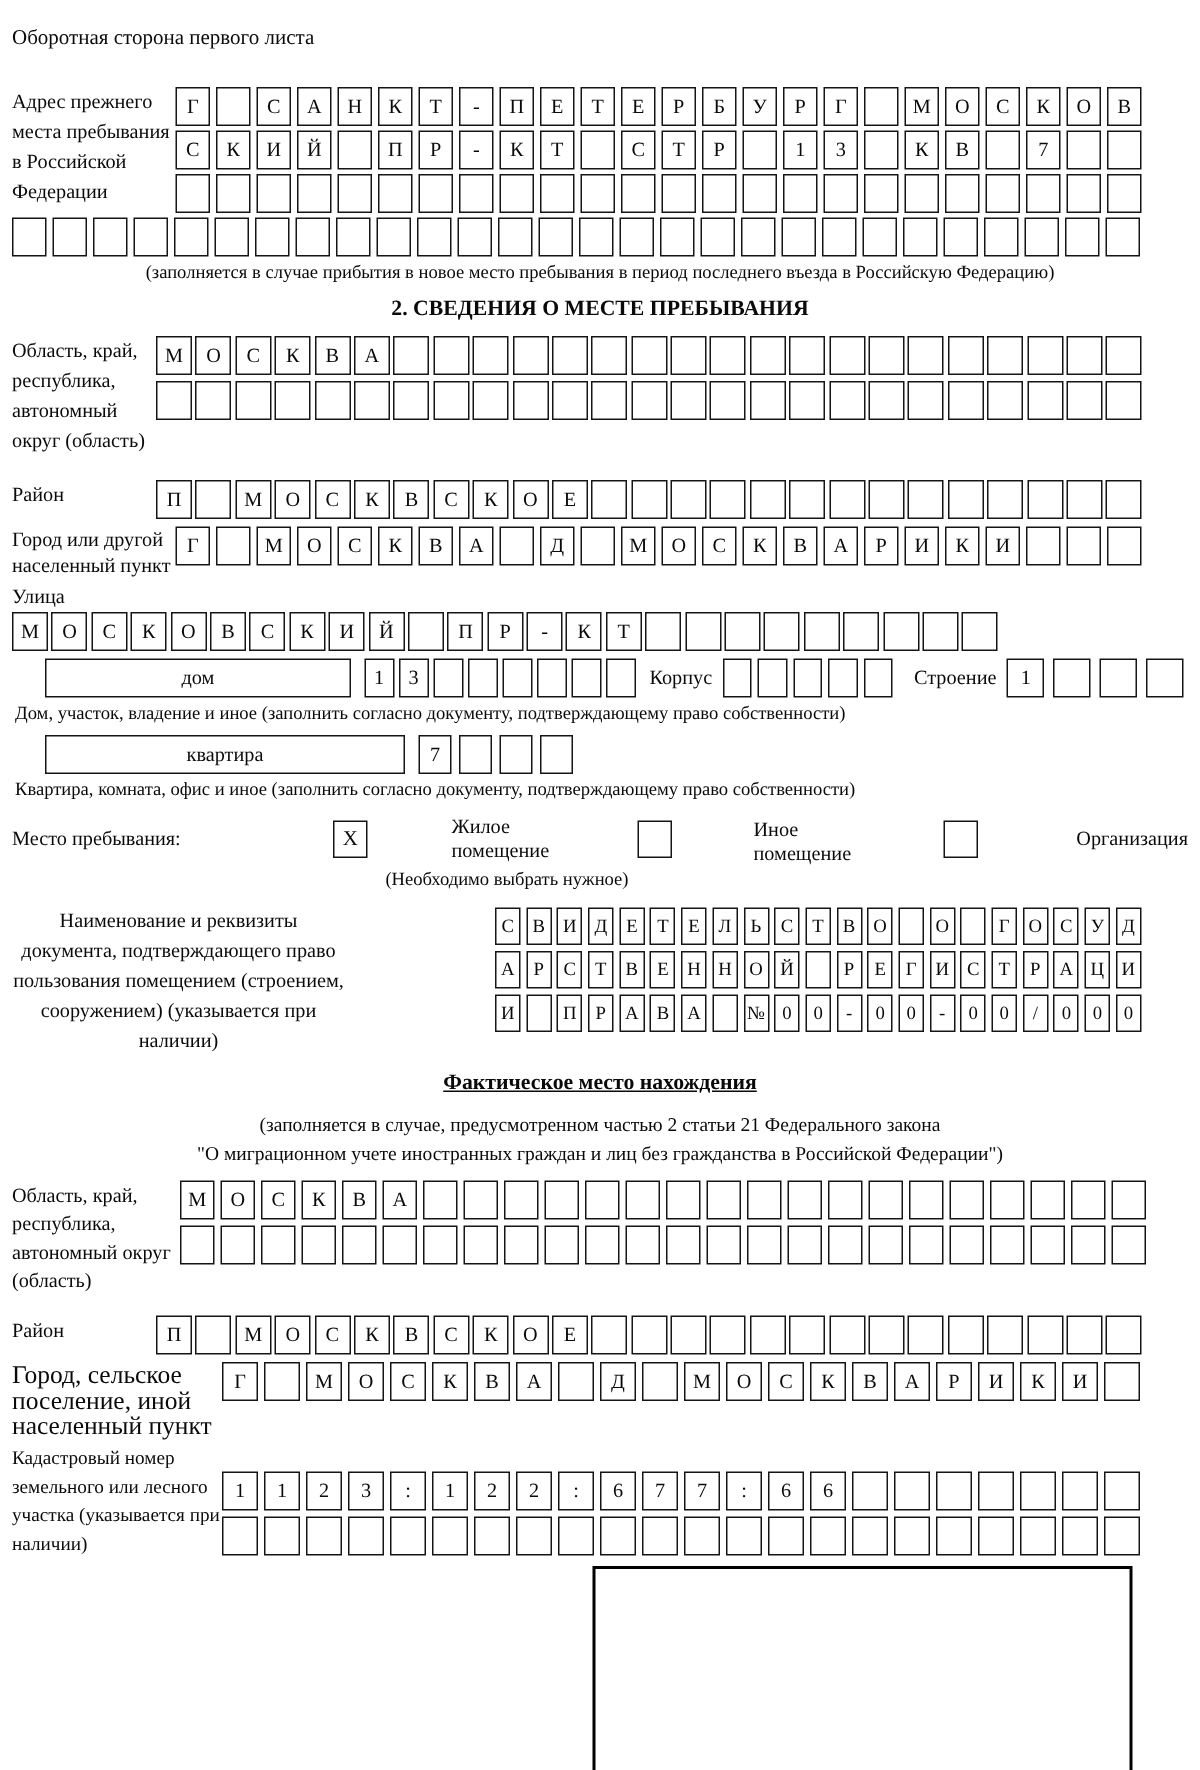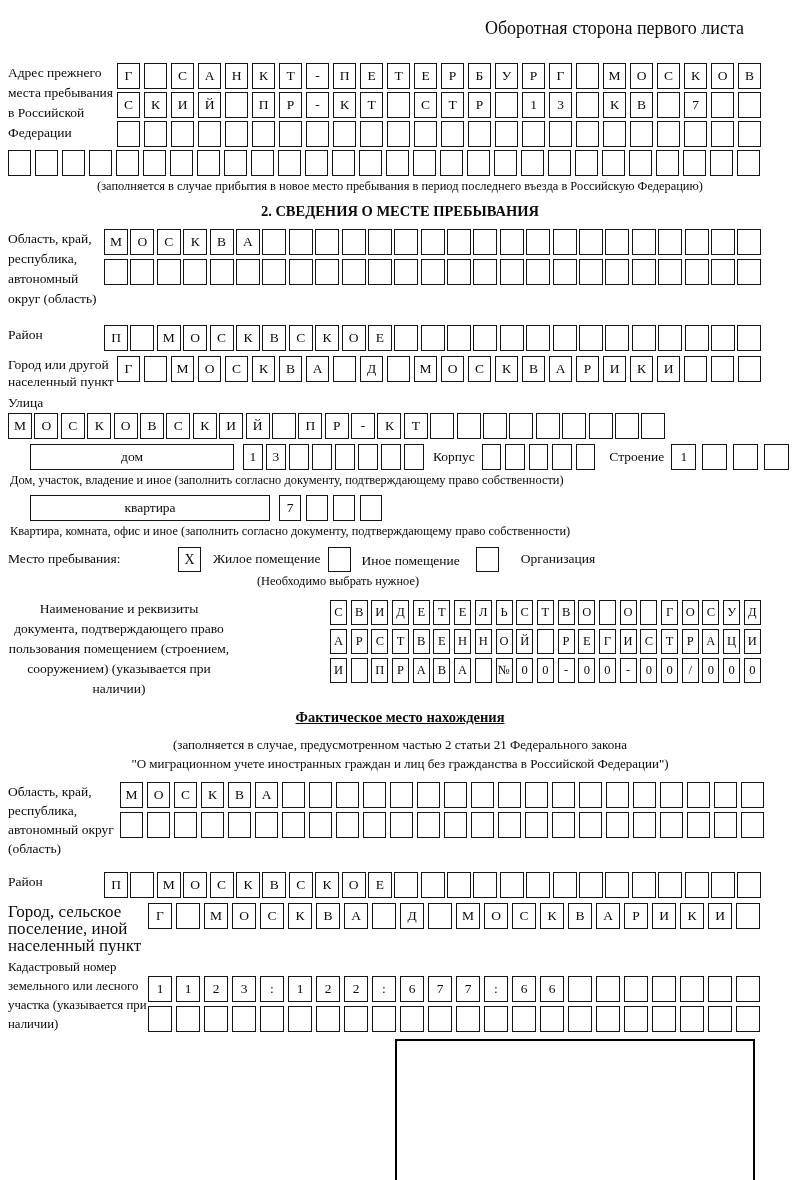--- a/index.html
+++ b/index.html
@@ -2,21 +2,21 @@
 <html><head>
 <meta charset="utf-8">
 <style>
   html,body{margin:0;padding:0;background:#fff;}
   .page{
     position:relative; width:800px; height:1180px; box-sizing:border-box;
     padding:18px 8px 0 8px; background:#fff; color:#0a0a0a;
     font-family:"Liberation Serif","DejaVu Serif",serif; font-size:13.5px;
     overflow:hidden;
   }
-  .hdr-note{ text-align:right; padding-right:48px; font-size:18px; margin-bottom:24px;}
+  .hdr-note{ text-align:left; padding-right:48px; font-size:14px; margin-bottom:24px;}
   .frow{ display:flex; align-items:flex-start;}
   .lbl{ flex:none; line-height:20px; }
   .lbl-a{ width:109px; }
   .lbl-b{ width:96px; }
   .lbl-c{ width:109px; line-height:17px; padding-top:2px;}
   .lbl-doc{ width:322px; line-height:20px; padding-right:100px; box-sizing:border-box;text-align:center;}
   .lbl-d{ width:112px; line-height:19px;}
   .lbl-e{ width:140px; line-height:17px; font-size:17px; padding-top:2px;}
   .lbl-f{ width:140px; line-height:19px; font-size:12.8px;}
   .cells{ display:flex; flex:none;}
@@ -36,21 +36,21 @@
   .cap-center{ text-align:center; margin:3px 0 9px 0;}
   .cap-left{ margin:3px 0 7px 2px;}
   .sec-title{ text-align:center; font-weight:bold; font-size:14.5px; margin:2px 0 9px 0;}
   .boxfield{ box-sizing:border-box; border:1.6px solid #151515; height:26px; flex:none;
              display:flex; align-items:center; justify-content:center; font-size:13.5px;}
   .house-box{ width:204px; margin-left:22px; margin-right:9px;}
   .kv-box{ width:240px; margin-left:22px; margin-right:9px;}
   .inl-lbl{ line-height:26px; flex:none;}
   .chk{ box-sizing:border-box; width:23px; height:25px; border:1.6px solid #151515; flex:none;
         display:flex; align-items:center; justify-content:center; font-size:14px; margin-top:1px;}
-  .stay-row{ display:flex; align-items:center; margin-bottom:2px;}
+  .stay-row{ display:flex; align-items:center; margin-bottom:2px;gap:44px;}
   .need-cap{ width:440px; margin-left:110px; text-align:center; margin-bottom:10px;}
   .fact-cap{ text-align:center; font-size:13px; line-height:19px; margin-bottom:9px;}
   .stamp-box{ width:360px; height:175px; border:2px solid #000; margin-left:387px; margin-top:5px; box-sizing:border-box;}
   .mb4{margin-bottom:4px;}
   .cells-col{ display:flex; flex-direction:column;}
 </style>
 </head>
 <body>
 
 <div class="page">

